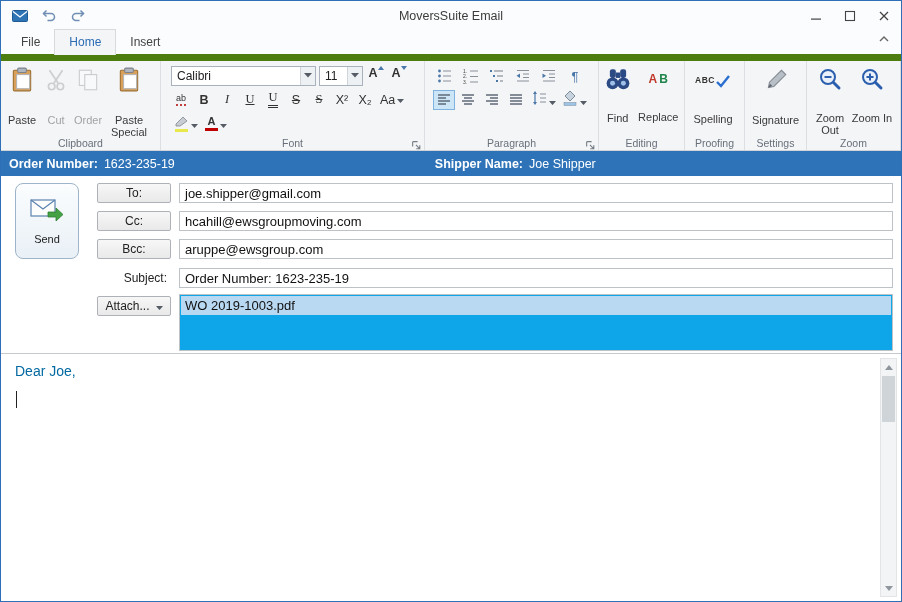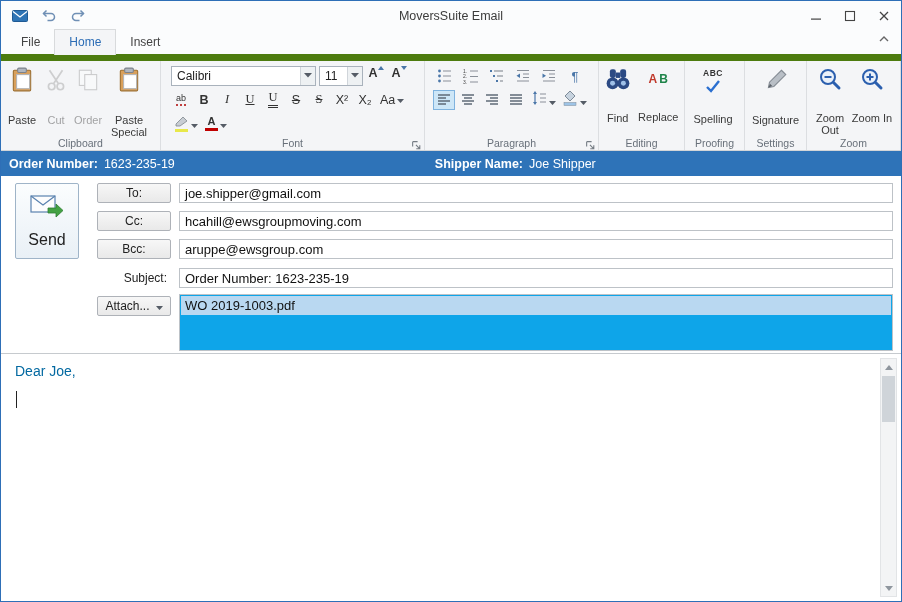--- a/index.html
+++ b/index.html
@@ -55,32 +55,32 @@
   .tri.up{border-bottom:4px solid #4a76a8}.tri.down{border-top:4px solid #4a76a8}
   .effects-ab{font-size:9px;color:#333;border-bottom:2px dotted #c04040;line-height:1.3}
   .para-rows{display:flex;flex-direction:column;gap:4px;padding:2px 0 0 6px}
   .prow{display:flex;align-items:center;gap:2px;height:20px}
   .btn-ic{width:24px;height:20px;display:flex;align-items:center;justify-content:center;border:1px solid transparent}
   .btn-ic.w22{width:22px}
   .btn-ic.sel{background:#cde6f7;border:1px solid #7fb2de}
   .pilcrow{font-size:13px;color:#4a76a8}
   .replace-ic{display:flex;gap:2px;font-weight:bold;font-size:12px;height:26px;align-items:center}
   .ra{color:#c0392b}.rb{color:#1e8449}
-  .spell-ic{display:flex;flex-direction:column;align-items:center;height:28px;justify-content:center}
+  .spell-ic{display:flex;flex-direction:row;align-items:center;height:28px;justify-content:center}
   .spell-abc{font-size:8.5px;font-weight:bold;color:#333;letter-spacing:.5px}
 
   
   .infobar{position:absolute;top:150px;left:0;right:0;height:25px;background:#2e73b8;color:#fff;display:flex;align-items:center;padding-left:8px;font-size:12.5px}
   .ib-label{font-weight:bold}
   .ib-value{margin-left:6px}
   .ib-shipper{margin-left:260px}
 
   
   .compose{position:absolute;top:175px;left:0;right:0;height:177px;background:#fff}
-  .send-btn{position:absolute;left:14px;top:7px;width:64px;height:76px;background:linear-gradient(#fbfdfe,#e9f0f6);border:1px solid #9fb4c8;border-radius:2px;display:flex;flex-direction:column;align-items:center;justify-content:center;gap:7px;font-size:16px;color:#222}
+  .send-btn{position:absolute;left:14px;top:7px;width:64px;height:76px;background:linear-gradient(#fbfdfe,#e9f0f6);border:1px solid #9fb4c8;border-radius:8px;display:flex;flex-direction:column;align-items:center;justify-content:center;gap:7px;font-size:11px;color:#222}
   .row-btn{position:absolute;left:96px;width:74px;height:20px;background:linear-gradient(#f7f7f7,#e9e9e9);border:1px solid #aeb2b8;border-radius:2px;font-size:12px;color:#222;display:flex;align-items:center;justify-content:center;gap:6px}
   .field{position:absolute;left:178px;right:8px;height:20px;border:1px solid #bdc2c7;background:#fff;display:flex;align-items:center;padding:0 5px;font-size:13px;color:#111;white-space:nowrap;overflow:hidden}
   .subject-label{position:absolute;left:96px;width:74px;height:20px;display:flex;align-items:center;justify-content:flex-end;padding-right:4px;font-size:12px;color:#222}
   .r-to{top:7px}.r-cc{top:35px}.r-bcc{top:63px}.r-subject{top:92px}.r-attach{top:120px}
   .attach-panel{position:absolute;left:178px;top:118px;right:8px;height:57px;border:1px solid #bdc2c7;background:#0ea5e9;padding:1px}
   .attach-row{height:19px;display:flex;align-items:center;padding:0 4px;font-size:13px;color:#111}
   .attach-row.selected{background:#b9d8f1}
 
   
   .body-area{position:absolute;top:352px;left:0;right:0;bottom:0;background:#fff;border-top:1px solid #c6cace}

